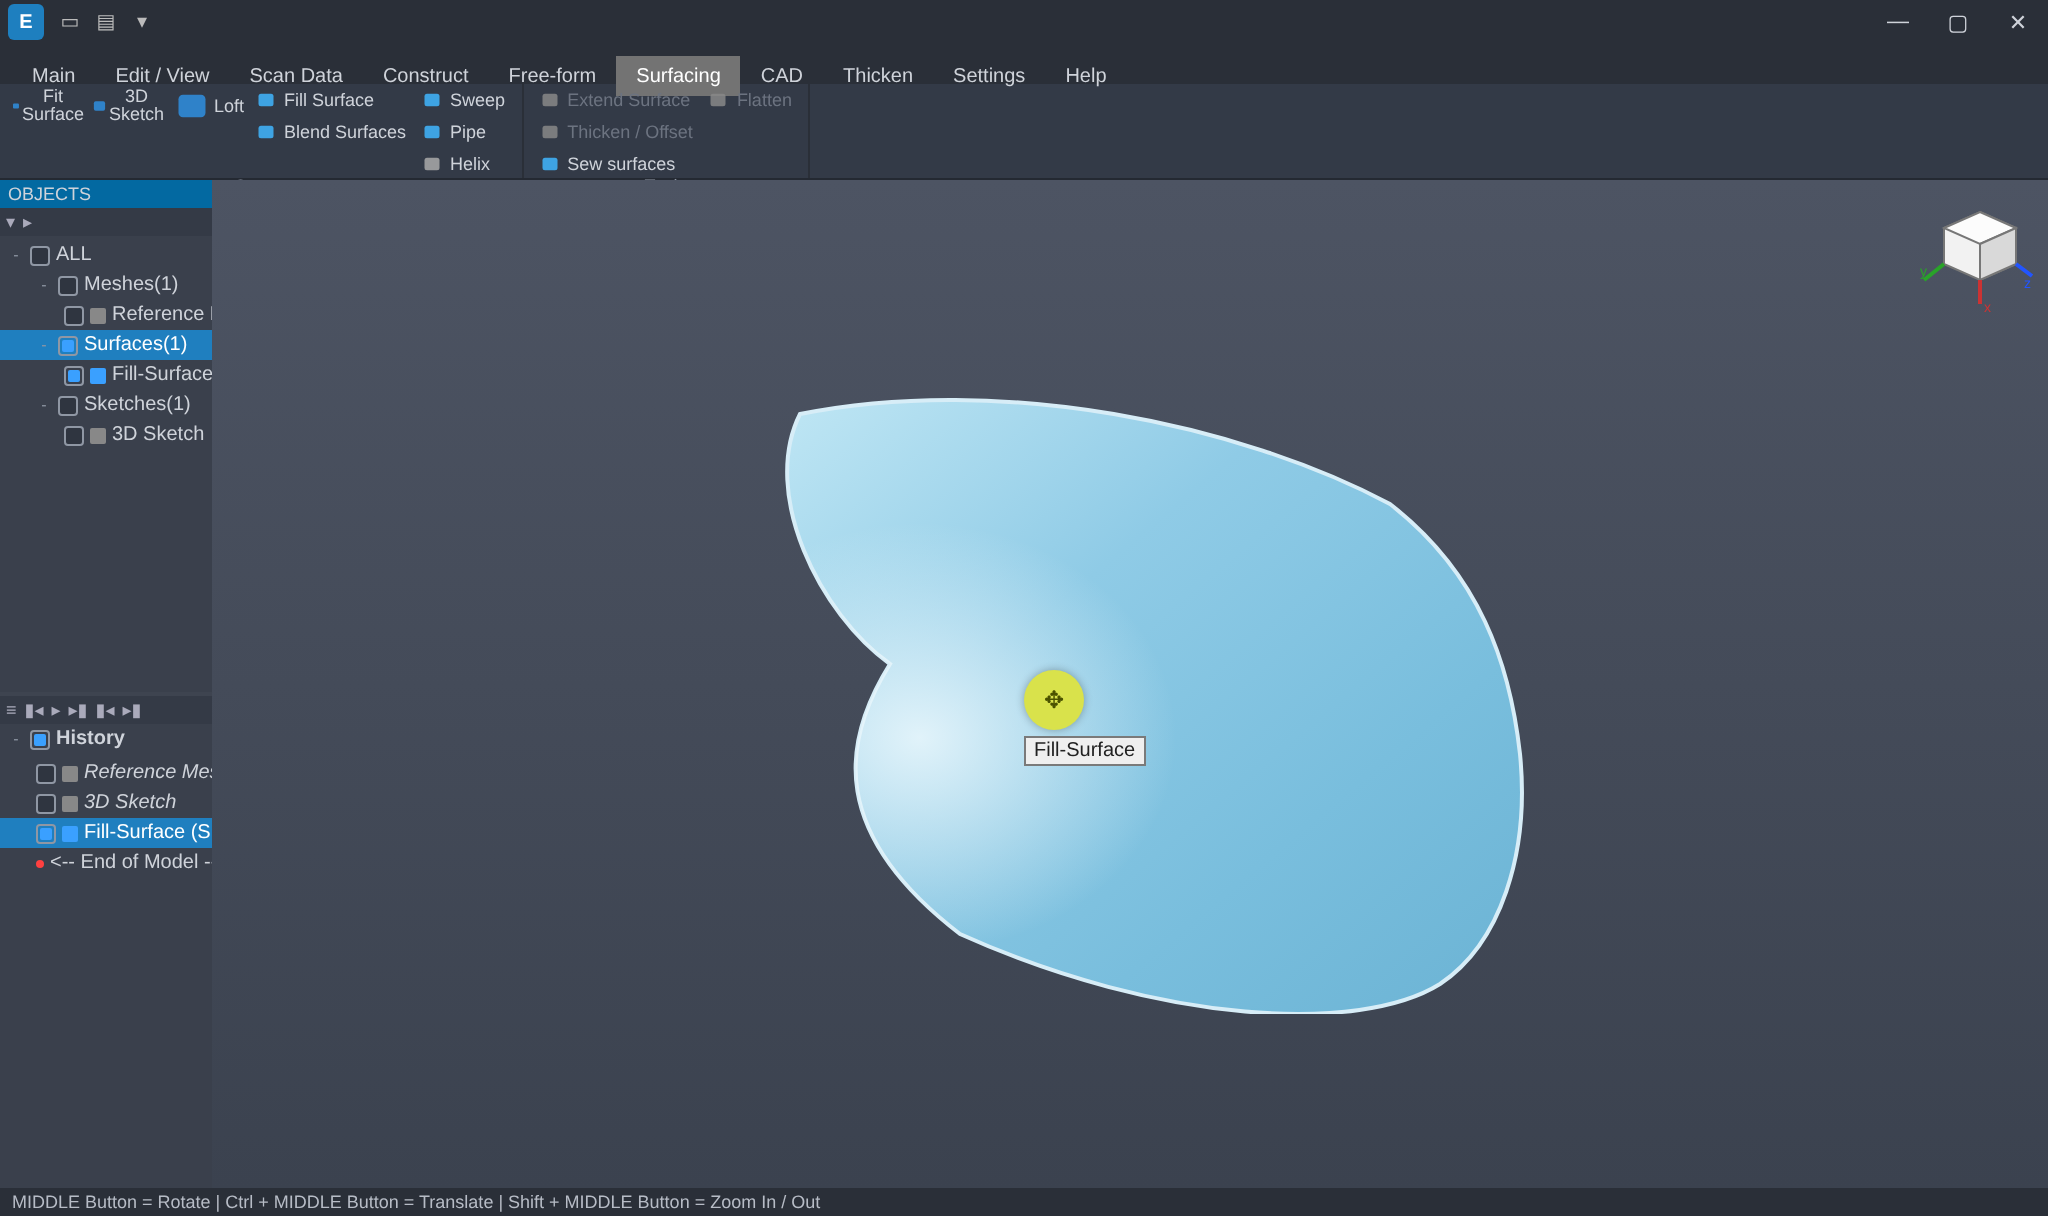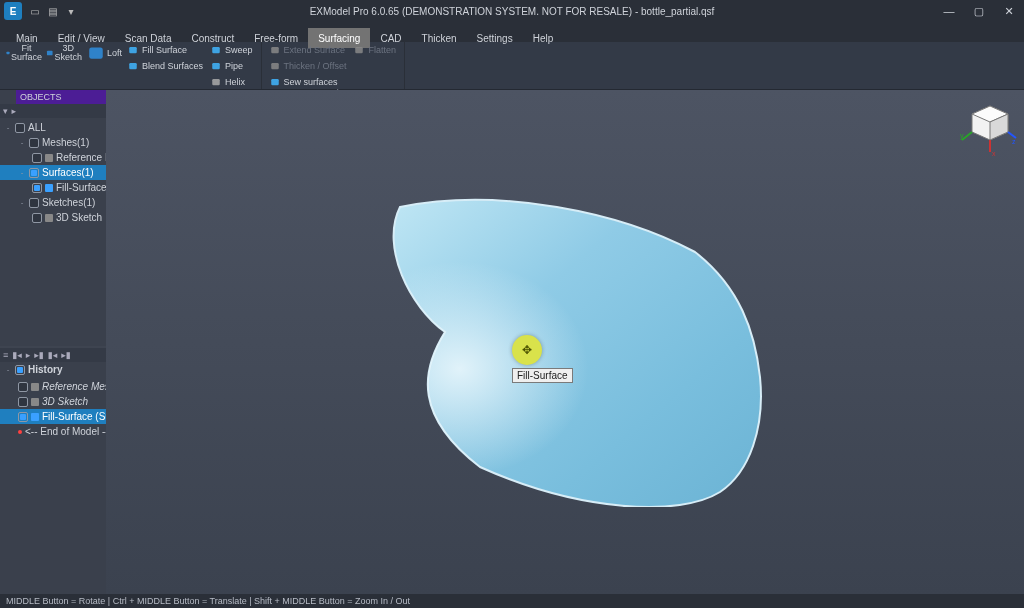--- a/index.html
+++ b/index.html
@@ -24,21 +24,21 @@
   .big-btn { width: 36px; display: flex; flex-direction: row; align-items: center; gap: 1px; color: #cfd3da; font-size: 9px; text-align: center; line-height: 1; }
   .big-btn .ico { width: 22px; height: 18px; display: flex; align-items: center; justify-content: center; }
   .small-col { display: flex; flex-direction: column; gap: 4px; }
   .small-btn { display: flex; align-items: center; gap: 4px; color: #cfd3da; font-size: 9px; height: 12px; line-height: 1; padding: 0 2px; white-space: nowrap; }
   .small-btn.disabled { color: #6c7380; }
   .sico { width: 10px; height: 10px; display: inline-block; }
 
   .workarea { position: absolute; top: 90px; left: 0; right: 0; bottom: 14px; }
 
   .panel { position: absolute; width: 106px; background: #3a404c; color: #cfd3da; font-size: 10px; }
-  .panel-header { background: #4c1d95; height: 14px; display: flex; align-items: center; padding: 0 4px; font-size: 9px; margin-left: 16px; }
+  .panel-header { background: #0369a1; height: 14px; display: flex; align-items: center; padding: 0 4px; font-size: 9px; }
   .panel-toolbar { background: #343a46; height: 14px; display: flex; align-items: center; gap: 4px; padding: 0 3px; font-size: 9px; color: #aab; }
   .tree { padding: 2px 0; }
   .tree-row { display: flex; align-items: center; height: 15px; gap: 3px; padding-left: 4px; white-space: nowrap; overflow: hidden; }
   .tree-row.sel { background: #1f7fbf; color: #fff; }
   .exp { width: 8px; text-align: center; color: #8f97a4; font-size: 8px; }
   .chk { width: 10px; height: 10px; border: 1px solid #8f97a4; border-radius: 2px; flex-shrink: 0; display: inline-flex; align-items: center; justify-content: center; }
   .chk.on::after { content:""; width:6px; height:6px; background:#3aa0ff; border-radius:1px; }
   .chk.off { background:#2f3540; }
   .bullet { width: 8px; height: 8px; background: #888; border-radius: 1px; flex-shrink:0; }
   .bullet.blue { background: #3aa0ff; }
@@ -56,21 +56,20 @@
   svg { display: block; }
 </style>
 </head>
 <body>
 
 <div class="titlebar">
   <div class="logo">E</div>
   <div class="qat-btn">▭</div>
   <div class="qat-btn">▤</div>
   <div class="qat-btn">▾</div>
-  <div class="title">EXModel Pro 6.0.65 (DEMONSTRATION SYSTEM. NOT FOR RESALE) - bottle_partial.qsf</div>
   <div class="win-controls">
     <div class="win-btn">—</div>
     <div class="win-btn">▢</div>
     <div class="win-btn">✕</div>
   </div>
 </div>
 
 <div class="menubar" id="menubar">
   <div class="menu-item">Main</div>
     <div class="menu-item">Edit / View</div>

